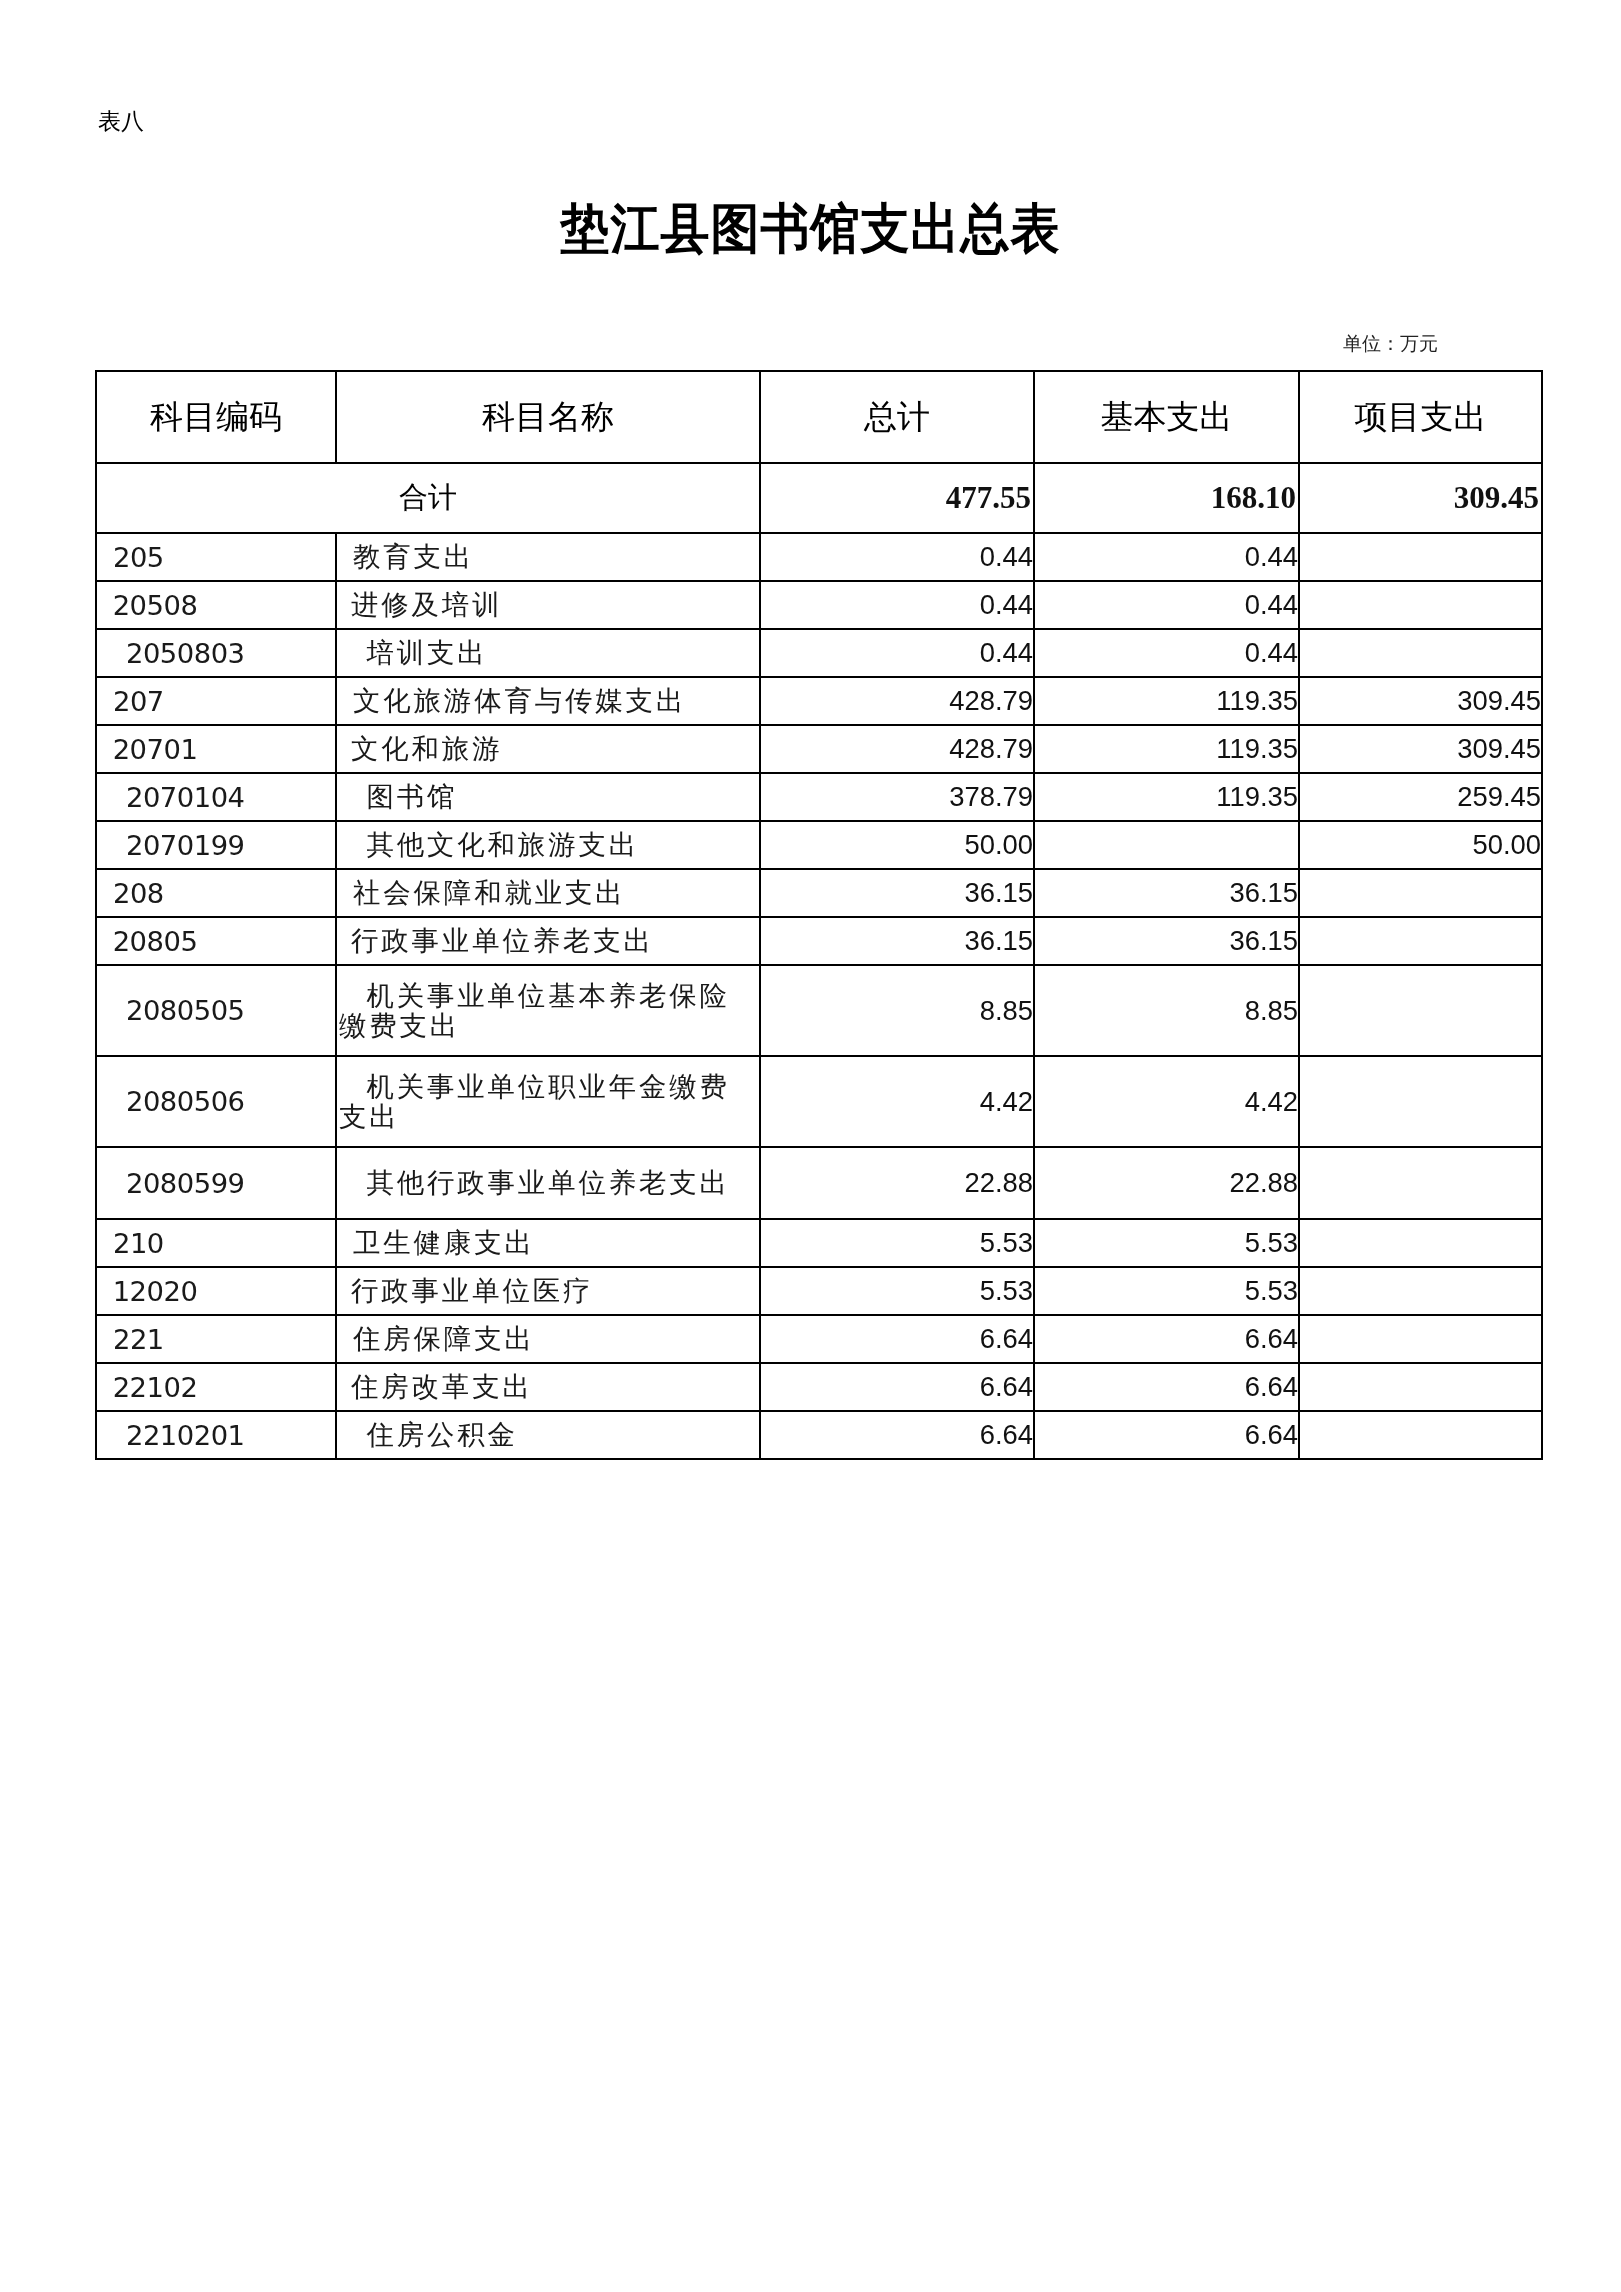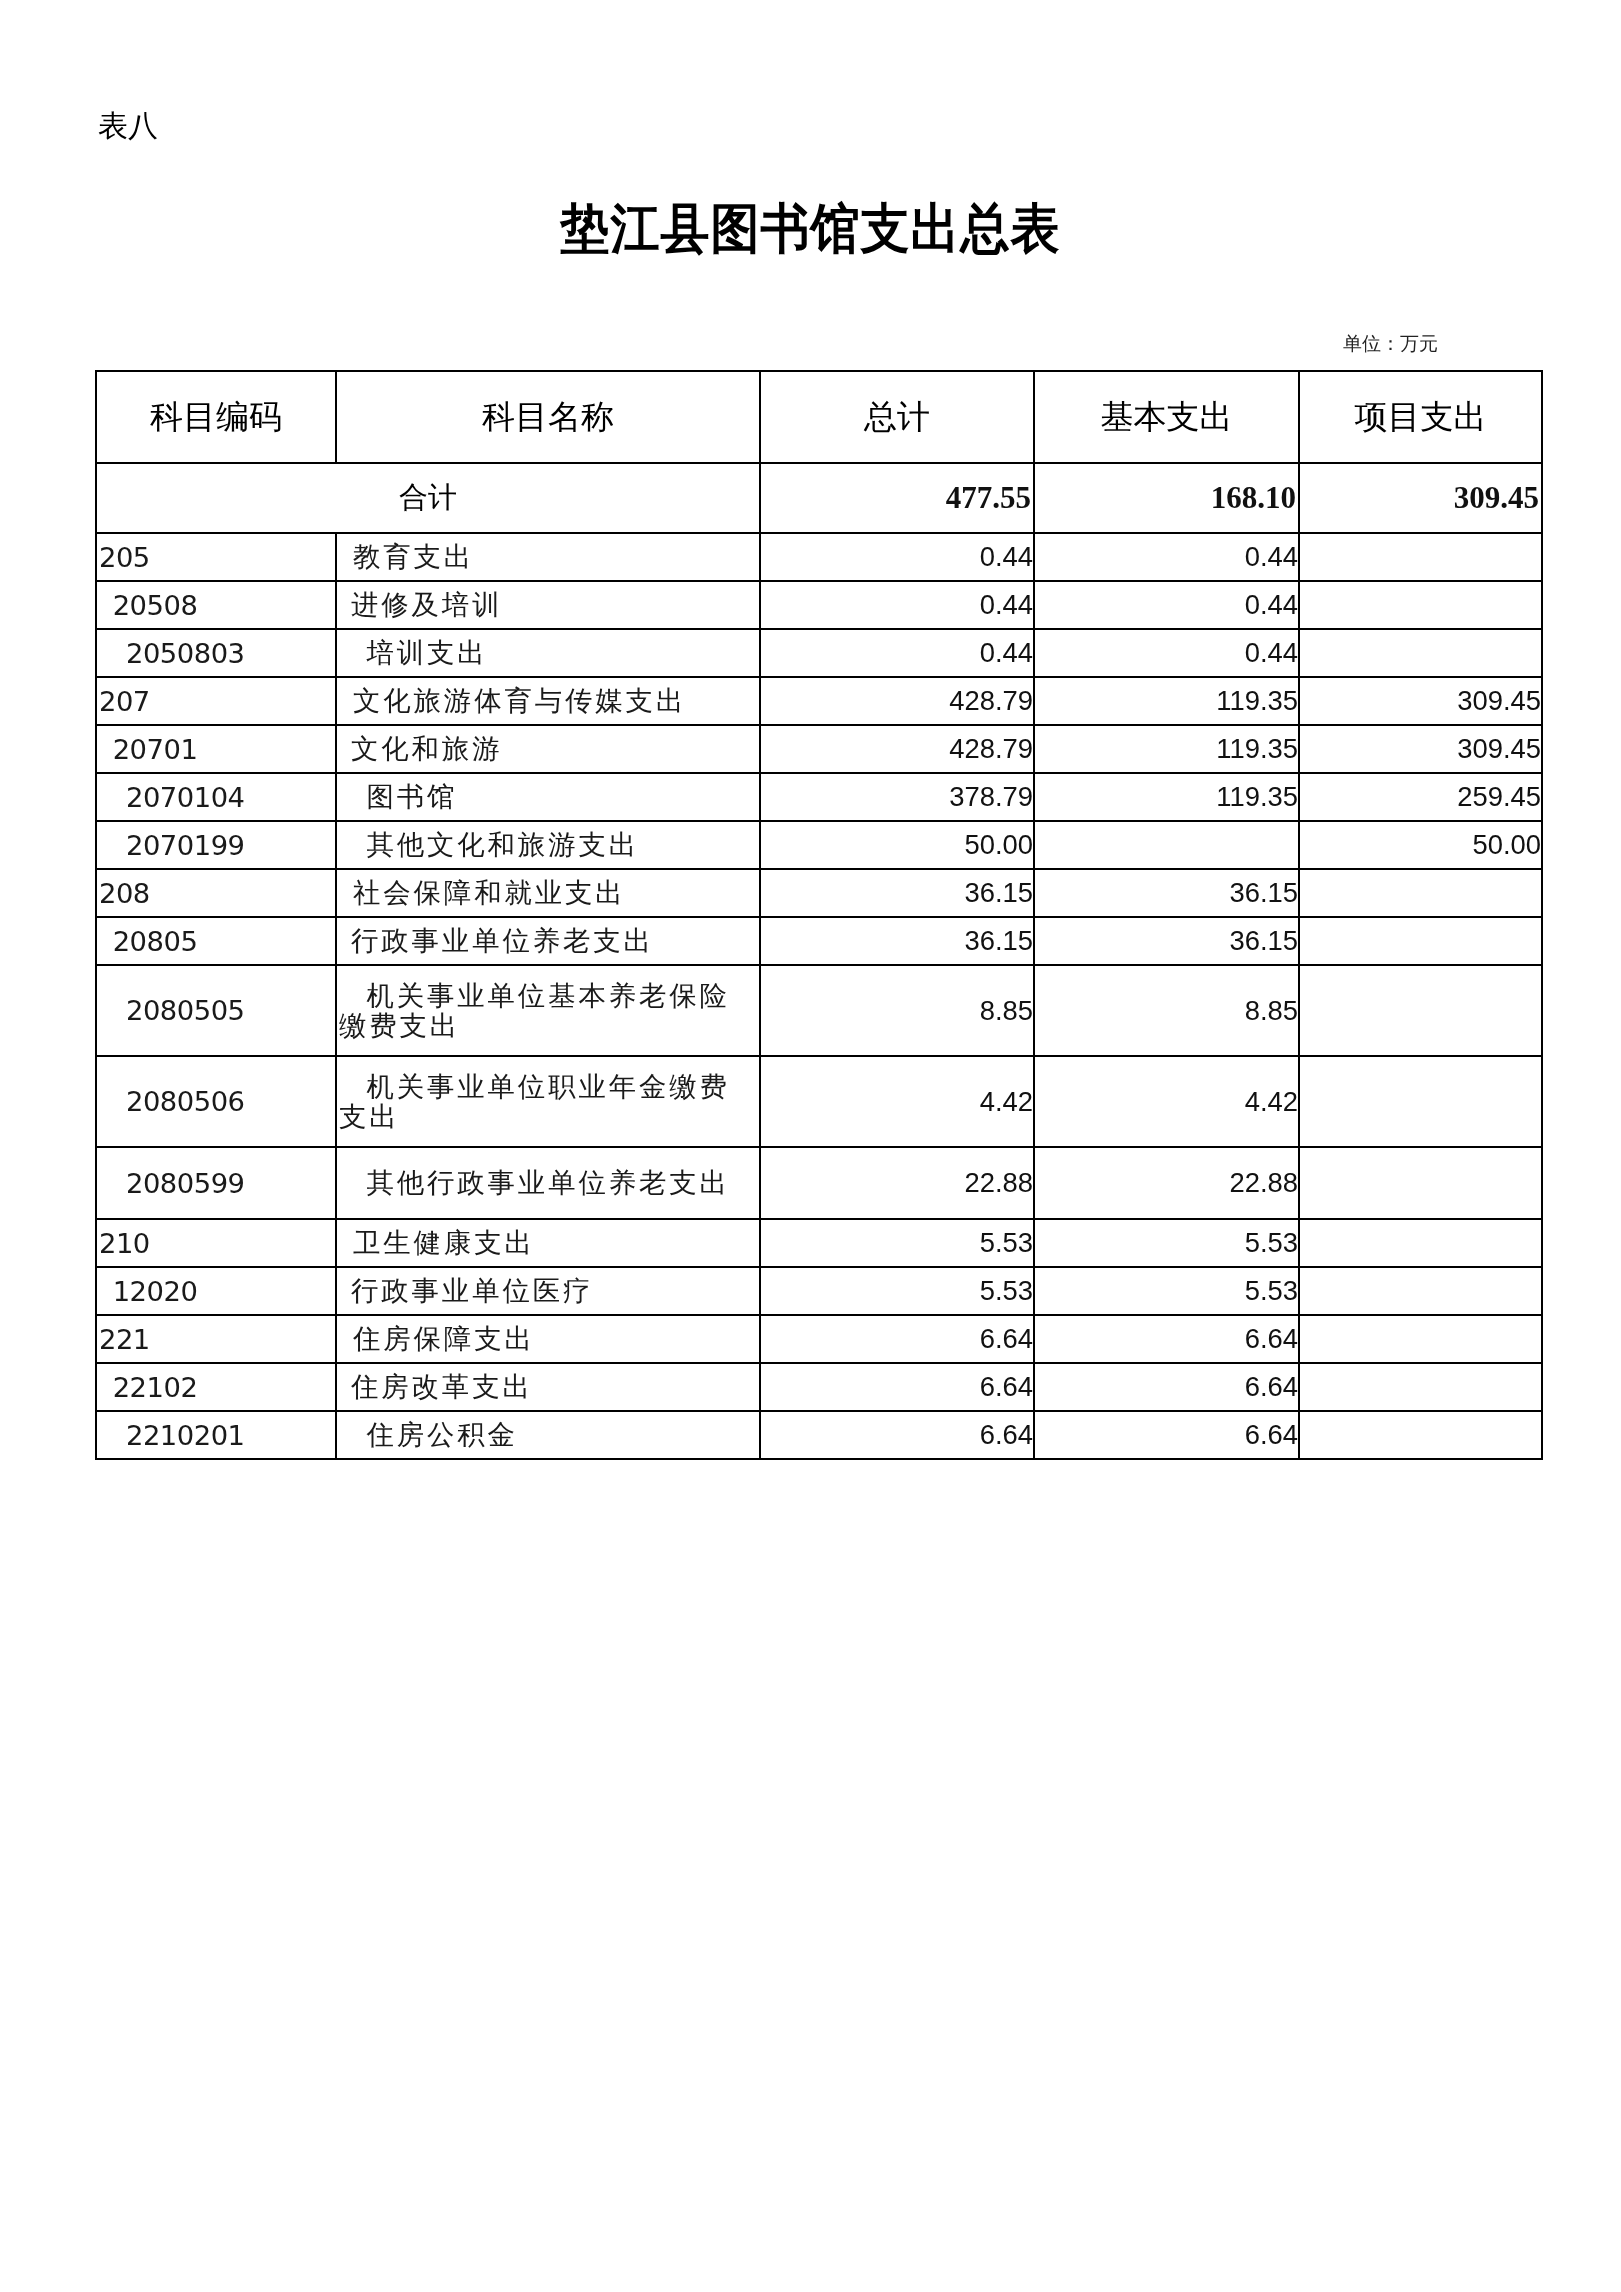--- a/index.html
+++ b/index.html
@@ -12,21 +12,21 @@
       height: 2293px;
       position: relative;
       font-family: "DejaVu Sans", sans-serif;
       color: #000;
     }
     .table-label {
       position: absolute;
       left: 98px;
       top: 106px;
       font-family: "DejaVu Serif", serif;
-      font-size: 30px;
+      font-size: 23px;
     }
     .page-title {
       position: absolute;
       left: 0;
       width: 1621px;
       top: 196px;
       text-align: center;
       font-family: "DejaVu Serif", serif;
       font-size: 49px;
       font-weight: bold;
@@ -92,21 +92,21 @@
     }
     tr.data-row.tall2 td { height: 89px; }
     tr.data-row.tall15 td { height: 70px; }
     td.code {
       font-family: "DejaVu Sans", sans-serif;
       font-size: 26.5px;
       color: #1a1a1a;
       letter-spacing: -0.5px;
       white-space: nowrap;
     }
-    td.code.lvl1 { padding-left: 2px; }
+    td.code.lvl1 { padding-left: 16px; }
     td.code.lvl2 { padding-left: 15.7px; }
     td.code.lvl3 { padding-left: 29px; }
     td.name {
       font-family: "DejaVu Serif", serif;
       font-size: 27.4px;
       color: #1a1a1a;
       letter-spacing: 2.9px;
       line-height: 30px;
     }
     td.name.lvl1 { padding-left: 16px; }

